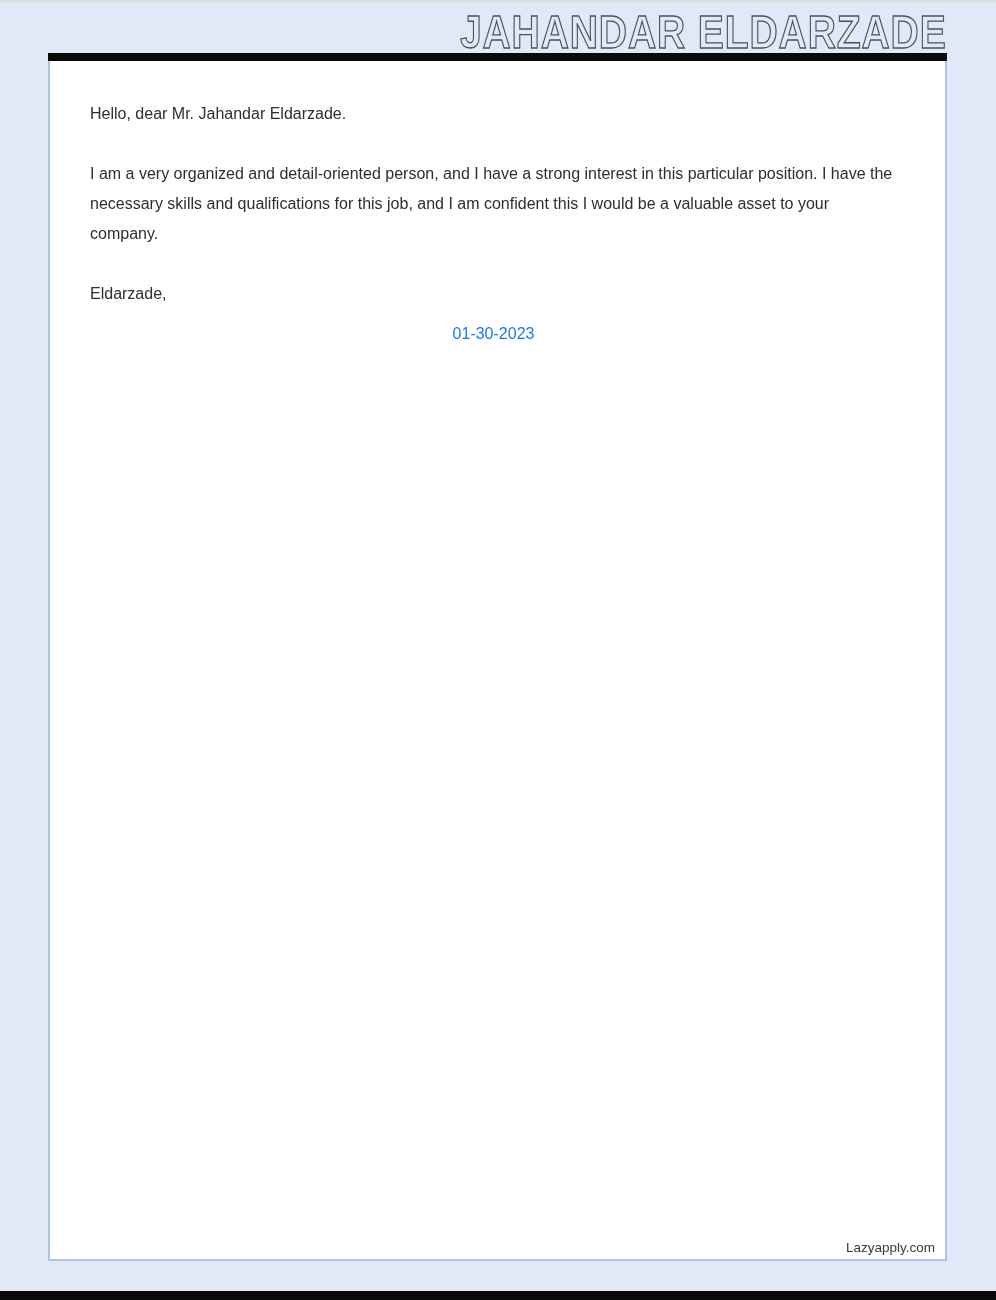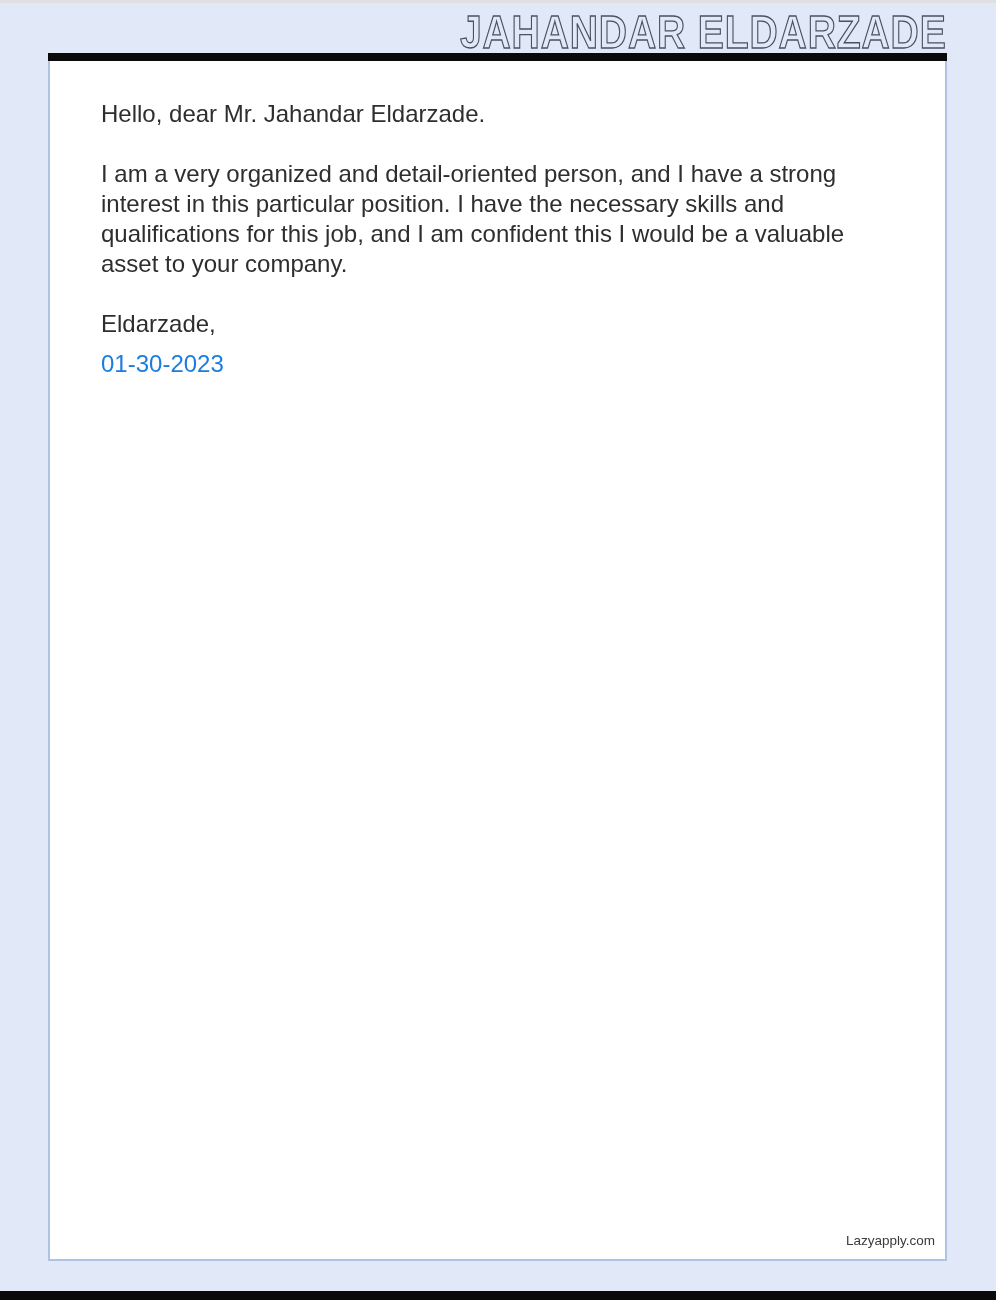--- a/index.html
+++ b/index.html
@@ -55,33 +55,34 @@
     top: 61px;
     left: 48px;
     width: 899px;
     height: 1200px;
     background: var(--page_bg);
     border-left: 2px solid var(--page_border);
     border-right: 2px solid var(--page_border);
     border-bottom: 2px solid var(--page_border);
   }
   .letter {
-    padding: 38px 48px 0 51px;
-    font-size: 24px;
+    padding: 38px 48px 0 40px;
+    font-size: 16px;
     line-height: 30px;
     color: var(--text_color);
   }
   .letter p { margin-bottom: 30px; }
   .letter p.date {
     margin-top: -20px;
     color: var(--accent_date);
+    text-align: center;
   }
   .watermark {
     position: absolute;
-    bottom: 11px;
+    bottom: 4px;
     right: 10px;
     font-size: 13.5px;
     color: #3a3a3a;
   }
   .bottom-bar {
     position: absolute;
     left: 0;
     right: 0;
     bottom: 0;
     height: 9px;

